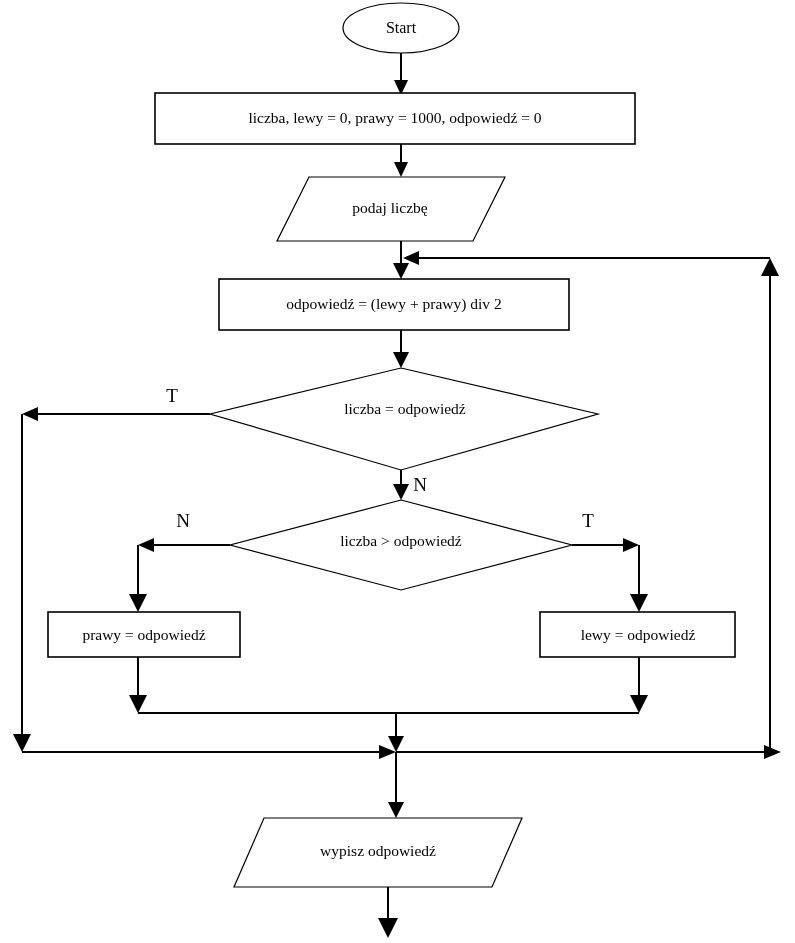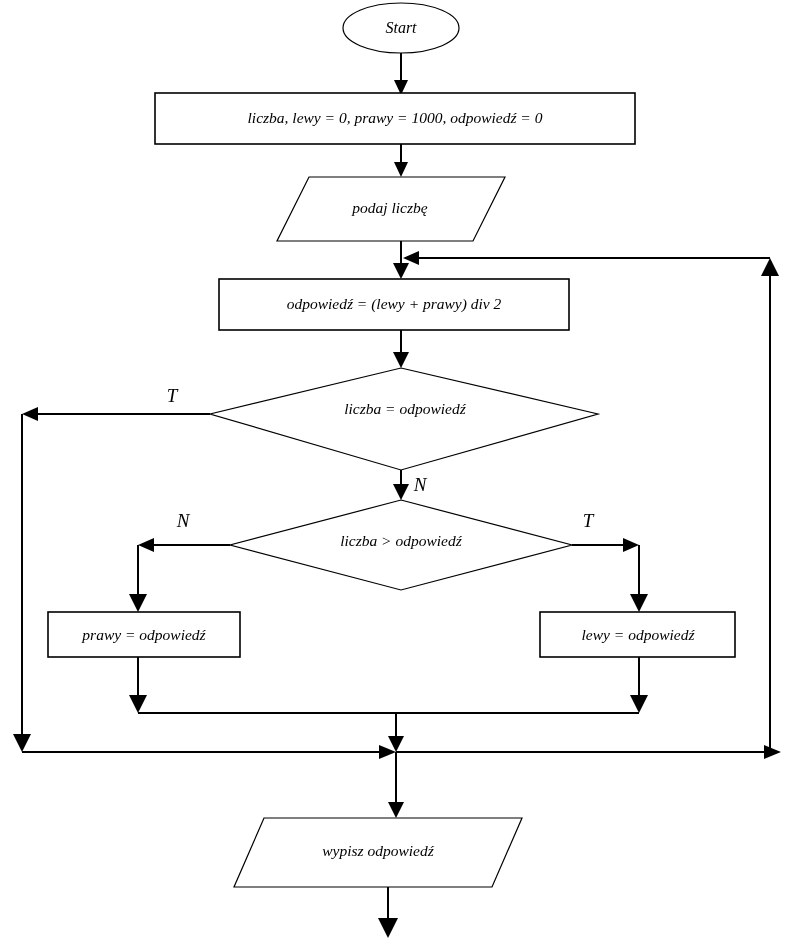--- a/index.html
+++ b/index.html
@@ -11,21 +11,20 @@
   body {
     width: 795px;
     height: 943px;
     font-family: "Liberation Serif", "DejaVu Serif", serif;
     overflow: hidden;
   }
   #flowchart-root {
     position: relative;
     width: 795px;
     height: 943px;
-    font-style: italic;
   }
   svg#flowchart-svg {
     display: block;
     width: 795px;
     height: 943px;
   }
   .shape-outline {
     fill: #ffffff;
     stroke: #000000;
     stroke-width: 1.6;

